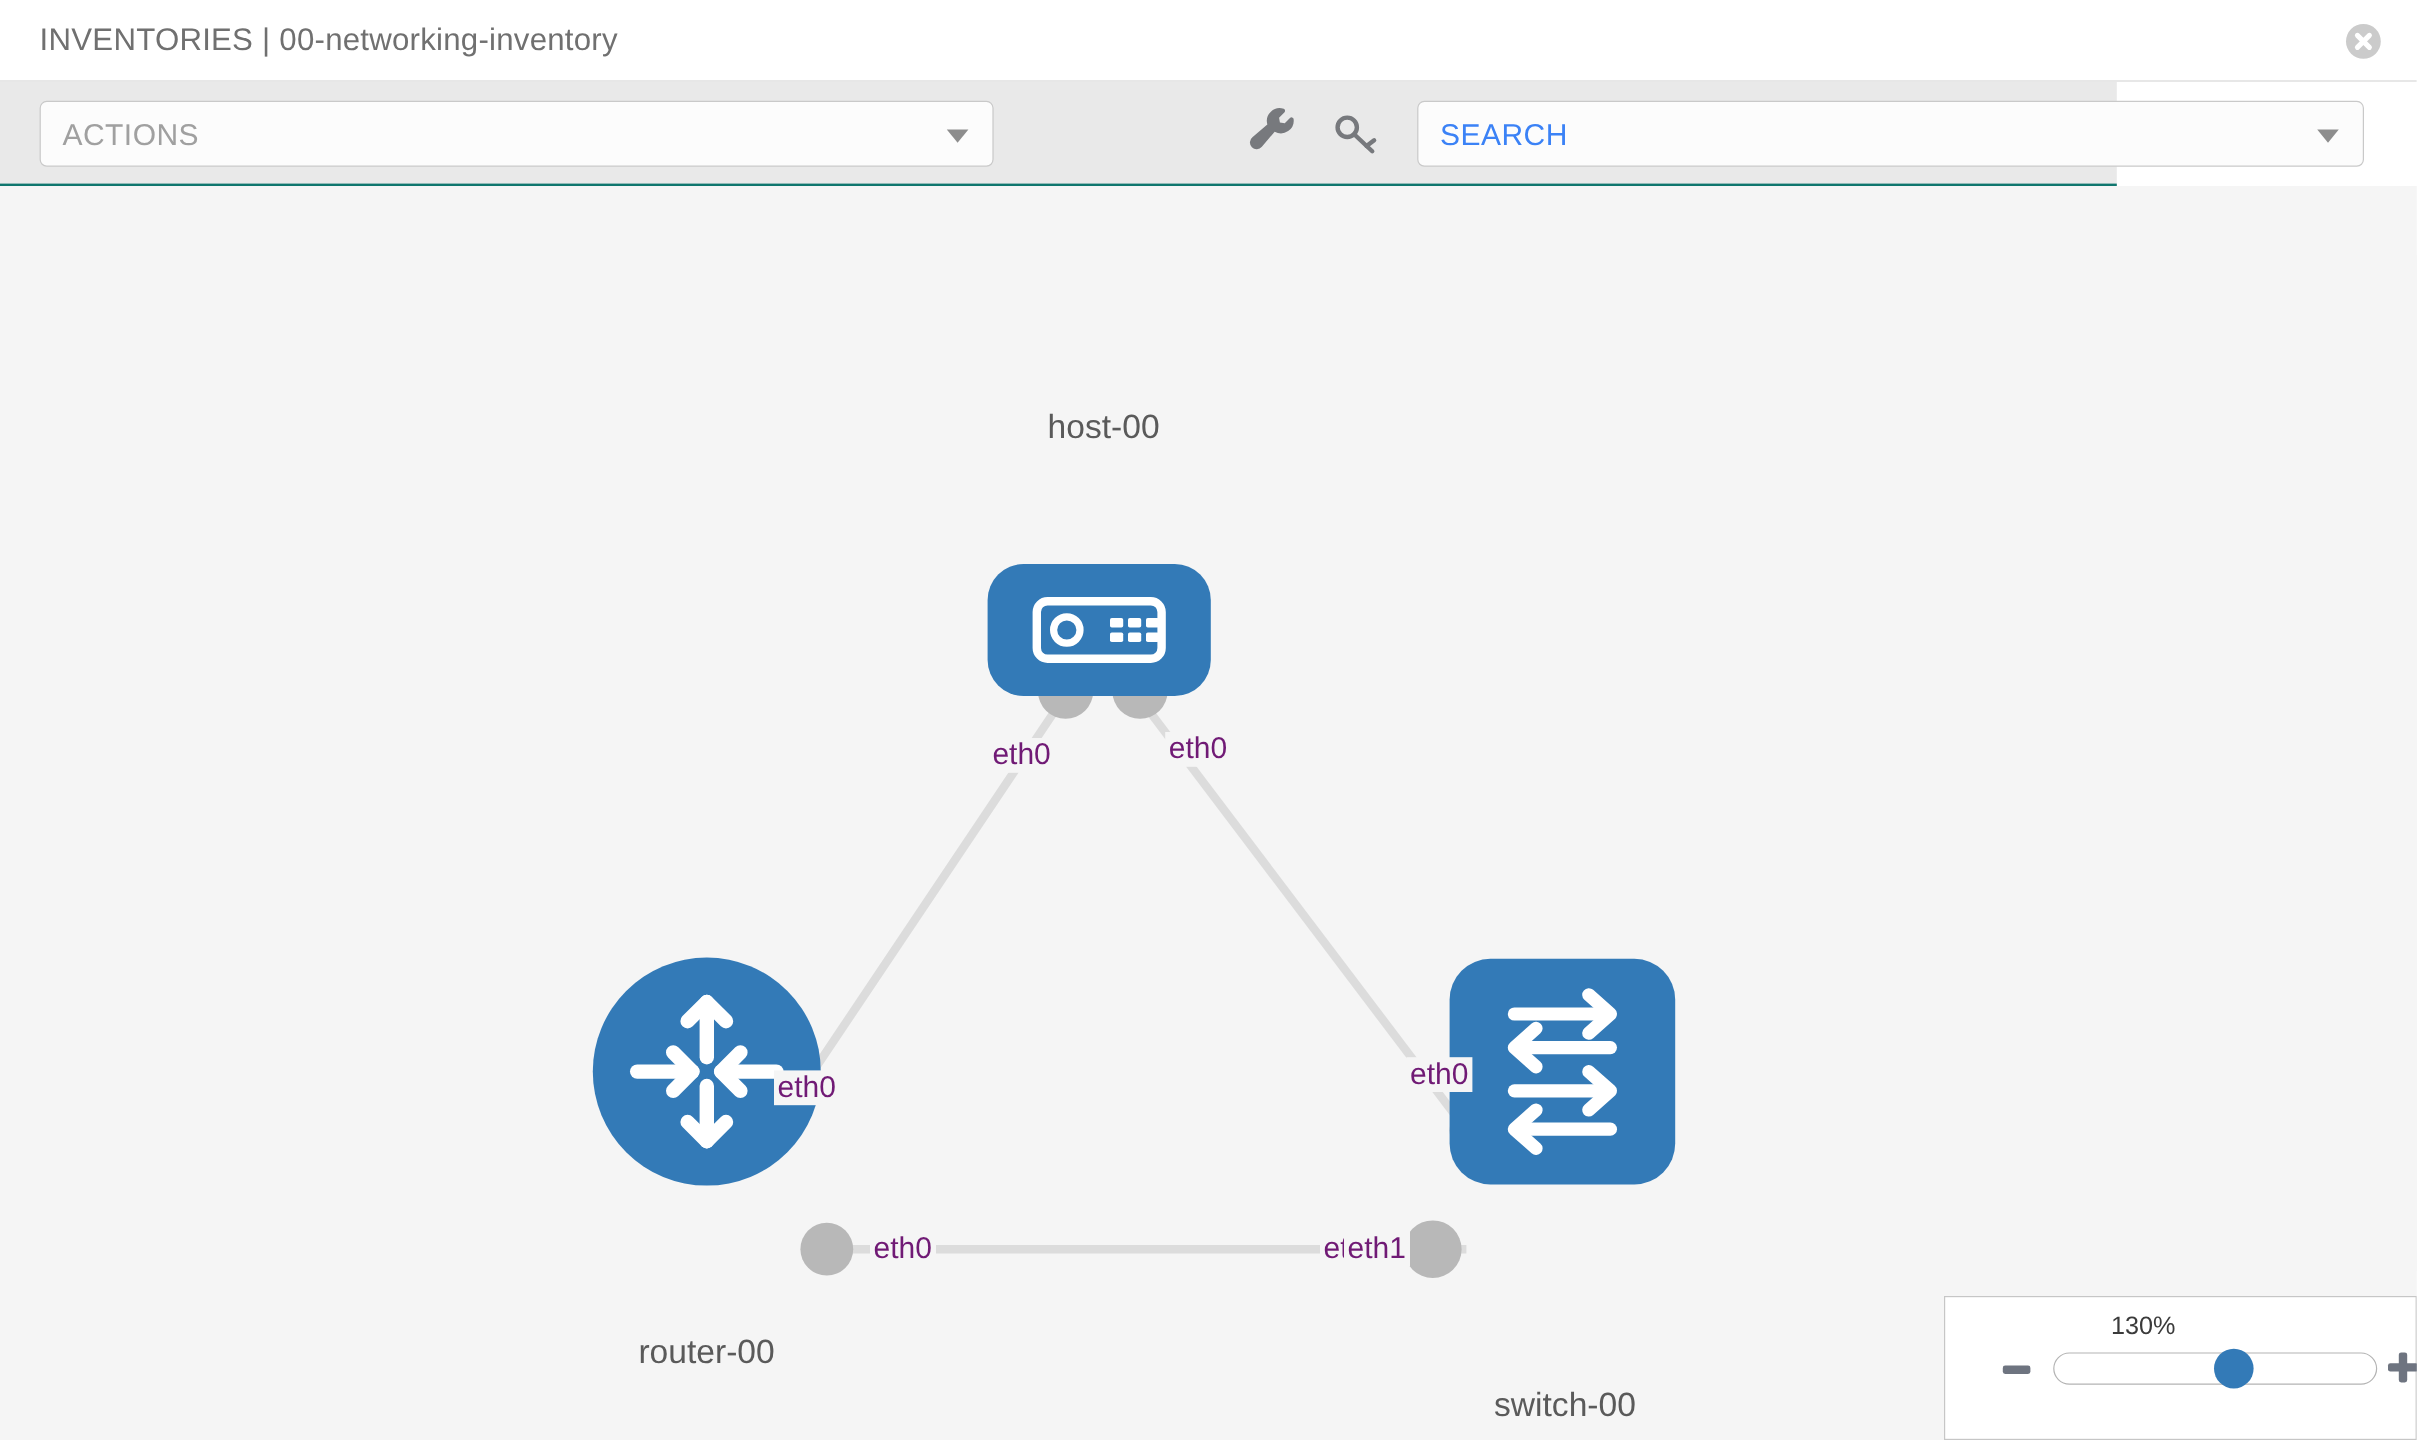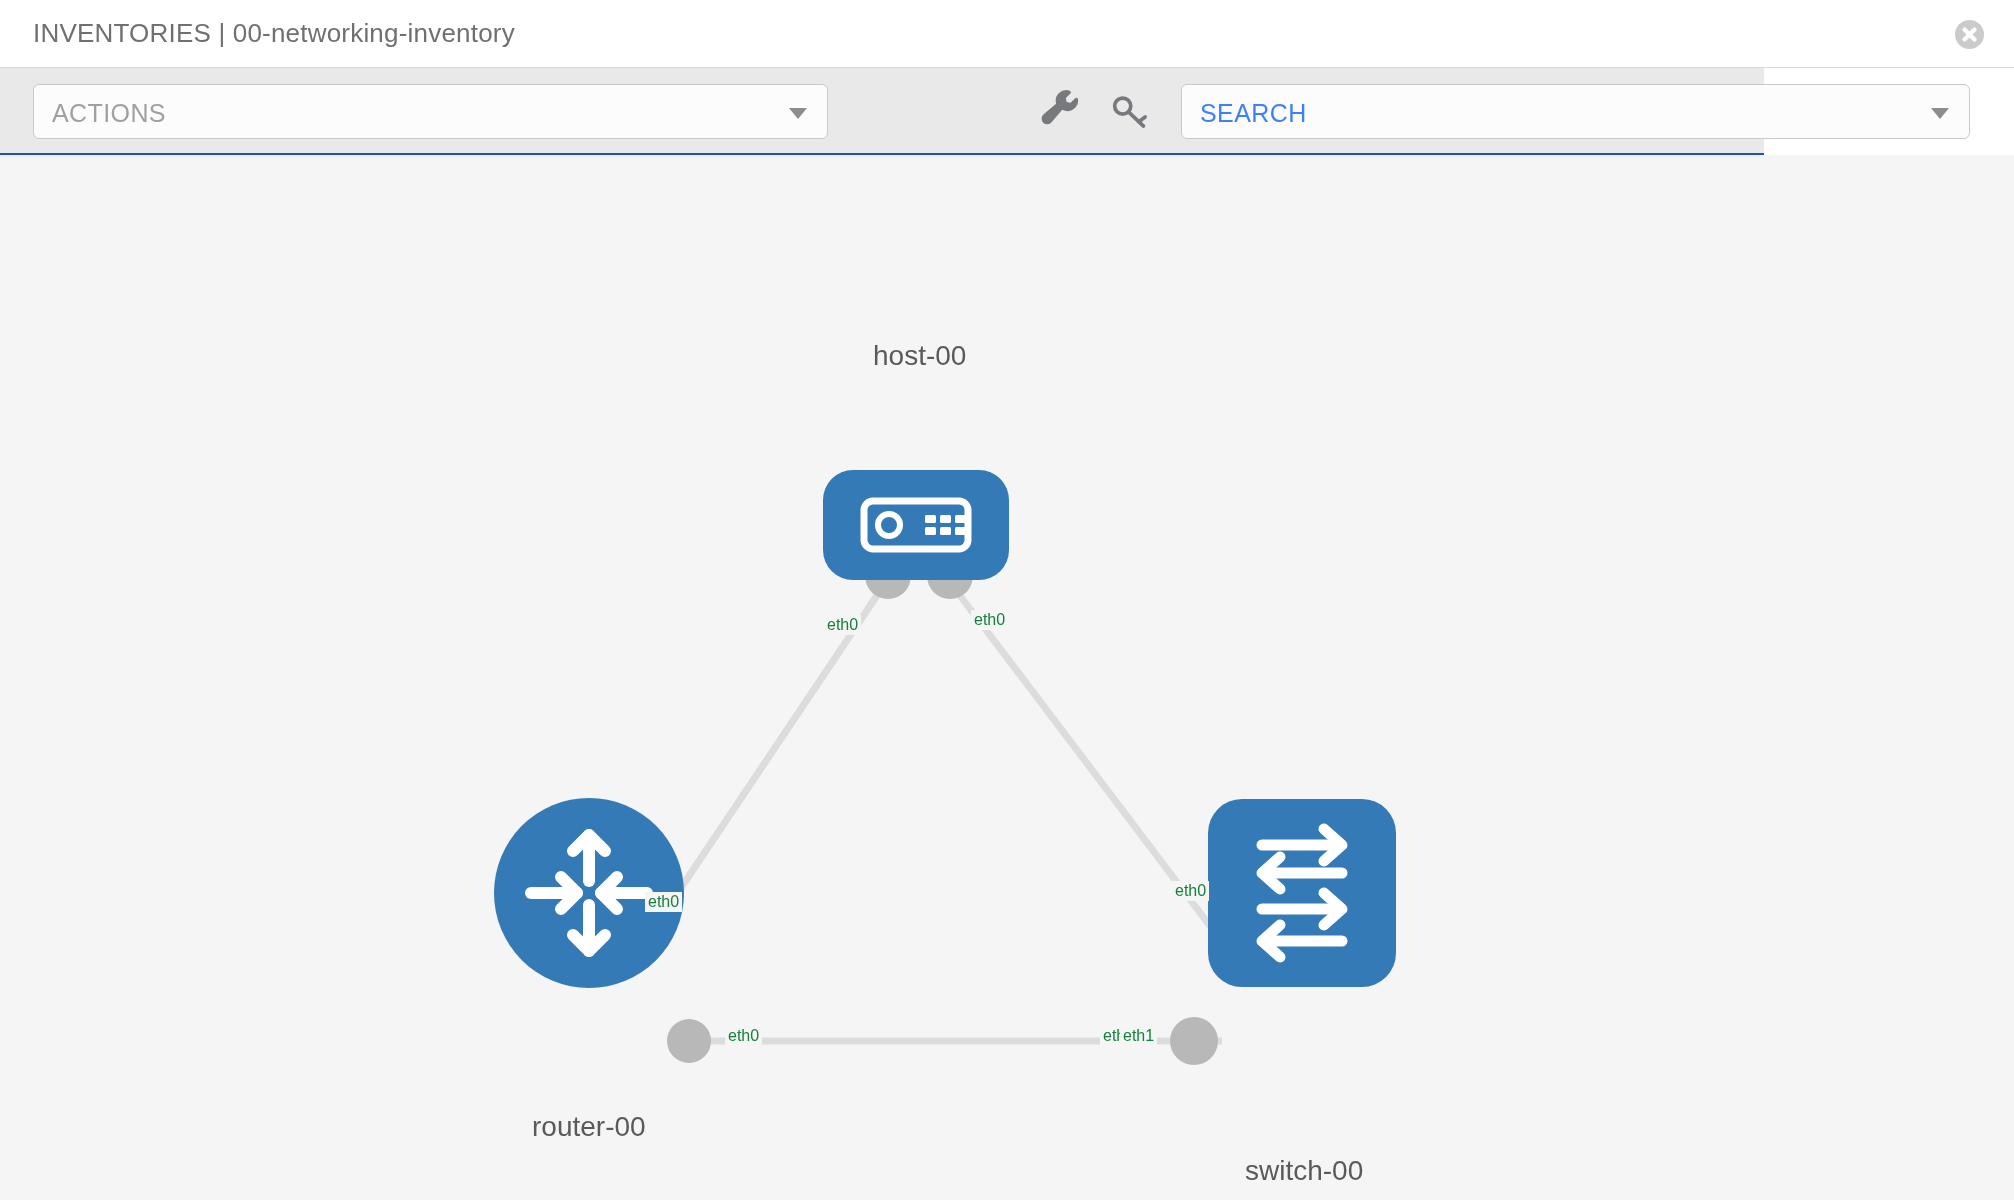--- a/index.html
+++ b/index.html
@@ -52,21 +52,21 @@
   }
   .close-btn svg { display: block; }
 
   
   .toolbar {
     position: absolute;
     left: 0; top: 68px;
     width: 1764px;
     height: 87px;
     background: #e9e9e9;
-    border-bottom: 2px solid #1d4ed8;
+    border-bottom: 2px solid #0f766e;
     box-sizing: border-box;
   }
   .actions-select {
     position: absolute;
     left: 33px;
     top: 16px;
     width: 795px;
     height: 55px;
     background: #fcfcfc;
     border: 1px solid #c9c9c9;
@@ -143,21 +143,21 @@
   
   .lbl {
     position: absolute;
     background: #f5f5f5;
     color: #555555;
     white-space: nowrap;
     line-height: 1;
     padding: 2px 3px;
   }
   .lbl.node-name { font-size: 28px; color: #5a5a5a; }
-  .lbl.iface { font-size: 16px; color: #15803d; }
+  .lbl.iface { font-size: 25px; color: #701a75; }
 
   
   .zoom-panel {
     position: absolute;
     left: 1620px;
     top: 1080px;
     width: 394px;
     height: 120px;
     background: #ffffff;
     border: 1px solid #c6c6c6;
@@ -339,14 +339,21 @@
 
     <div class="lbl iface" style="left:824px; top:460px;">eth0</div>
     <div class="lbl iface" style="left:971px; top:455px;">eth0</div>
     <div class="lbl iface" style="left:645px; top:737px;">eth0</div>
     <div class="lbl iface" style="left:1172px; top:726px;">eth0</div>
     <div class="lbl iface" style="left:725px; top:871px;">eth0</div>
     <div class="lbl iface" style="left:1100px; top:871px;">eth0</div>
     <div class="lbl iface" style="left:1120px; top:871px;">eth1</div>
   </div>
 
+  <div class="zoom-panel">
+    <div class="zoom-value">130%</div>
+    <div class="zoom-minus"></div>
+    <div class="zoom-track"></div>
+    <div class="zoom-thumb"></div>
+    <div class="zoom-plus"></div>
+  </div>
 
 </div>
 
 </body></html>

